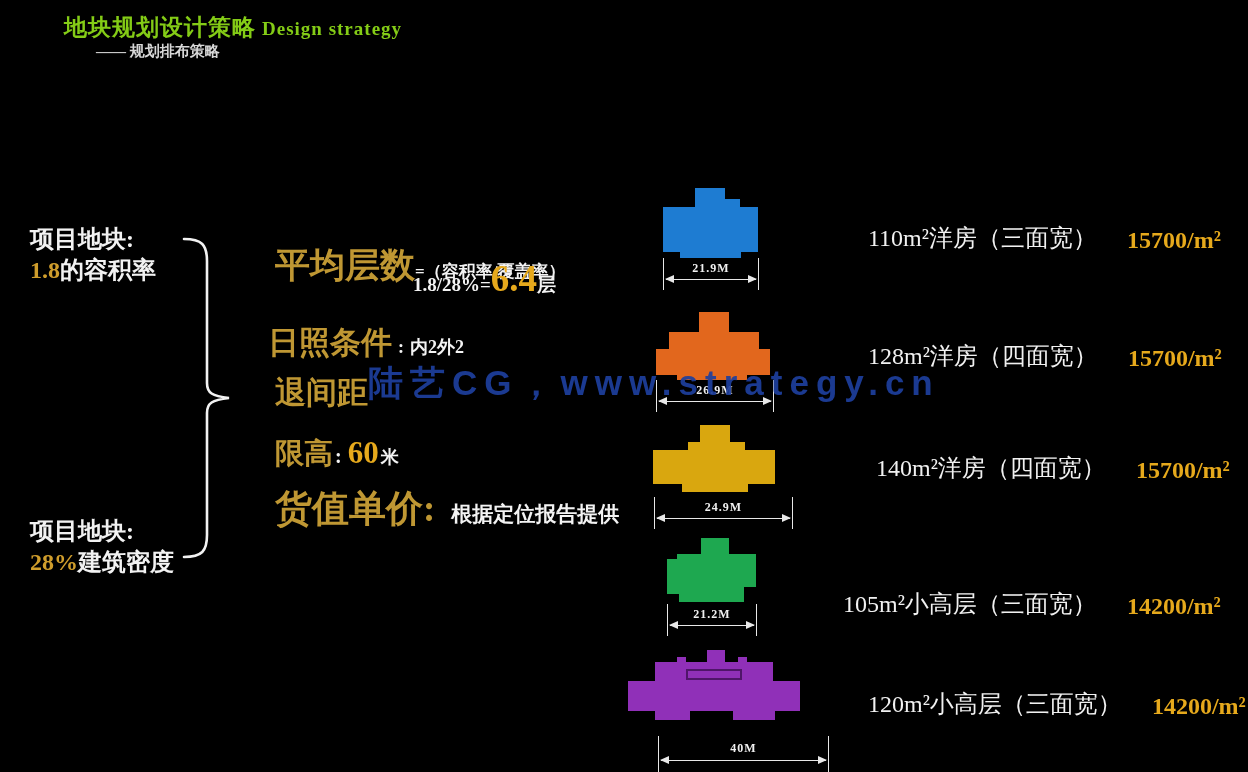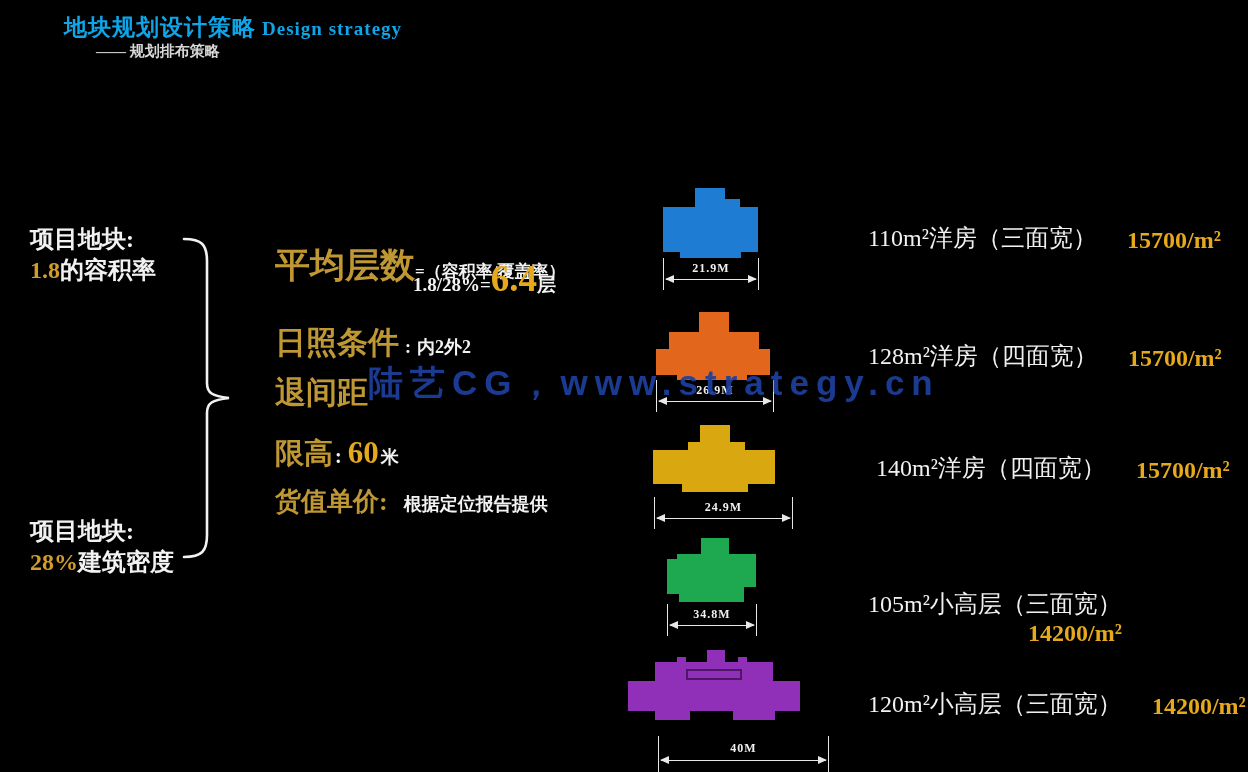--- a/index.html
+++ b/index.html
@@ -3,21 +3,21 @@
 <meta charset="utf-8">
 <style>
   html,body{margin:0;padding:0;background:#000;}
   .stage{
     position:relative;width:1248px;height:772px;background:#000;overflow:hidden;
     font-family:"Liberation Serif","DejaVu Serif",serif;color:#f2f2f2;
   }
   .abs{position:absolute;}
 
   
-  .hdr-title{left:64px;top:12px;font-size:23px;font-weight:bold;color:#0ea5e9;letter-spacing:1px;}
+  .hdr-title{left:64px;top:12px;font-size:23px;font-weight:bold;color:#84cc16;letter-spacing:1px;}
   .hdr-title .en{font-size:19px;margin-left:6px;}
   .hdr-sub{left:96px;top:42px;font-size:15px;font-weight:bold;color:#d8d8d8;}
 
   
   .lblk{font-size:24px;font-weight:bold;line-height:31px;white-space:nowrap;}
   .lblk .gold{color:#cf9d2c;}
   .lblk-top{left:30px;top:224px;}
   .lblk-bot{left:30px;top:516px;}
 
   
@@ -25,34 +25,34 @@
   .m-label{color:#bf9733;font-weight:bold;margin-top:8px;}
   .m-white{color:#f3f3f3;font-weight:bold;}
   .m-bright{color:#e6a91c;font-weight:bold;}
 
   .row-avg{left:275px;top:234px;}
   .row-avg .m-label{font-size:35px;}
   .row-avg .m-white{font-size:17px;}
   .row-calc{left:413px;top:262px;}
   .row-calc .m-white{font-size:19px;}
   .row-calc .m-bright{font-size:37px;line-height:34px;}
-  .row-sun{left:275px;top:314px;}
+  .row-sun{left:268px;top:314px;}
   .row-sun .m-label{font-size:31px;}
   .row-sun .m-white{font-size:18px;margin-left:6px;}
   .row-setback{left:275px;top:364px;}
   .row-setback .m-label{font-size:31px;}
   .row-setback .m-white{font-size:16px;margin-left:2px;}
   .row-limit{left:275px;top:426px;}
   .row-limit .m-label{font-size:29px;}
   .row-limit .colon{font-size:20px;margin:0 6px 0 2px;}
   .row-limit .m-bright{font-size:31px;}
   .row-limit .unit{font-size:18px;margin-left:2px;}
   .row-price{left:275px;top:476px;}
-  .row-price .m-label{font-size:26px;font-family:Liberation Serif, serif;}
-  .row-price .m-white{font-size:18px;margin-left:16px;margin-top:8px;}
+  .row-price .m-label{font-size:37px;font-family:Liberation Serif, serif;}
+  .row-price .m-white{font-size:21px;margin-left:16px;margin-top:8px;}
 
   
   .brace{left:181px;top:235px;}
 
   
   .prod-heading{left:664px;top:141px;font-size:23px;font-weight:bold;letter-spacing:2px;}
   .bshape{display:block;}
 
   
   .dim{height:32px;}
@@ -159,21 +159,21 @@
     <span class="dlabel">24.9M</span>
   </div>
 
   <svg class="abs bshape" style="left:667px;top:538px;" width="89" height="64" viewBox="0 0 89 64">
     <polygon points="34,0 62,0 62,16 89,16 89,49 77,49 77,64 12,64 12,56 0,56 0,21 10,21 10,16 34,16" fill="#1ea850"></polygon>
   </svg>
   <div class="abs dim" style="left:667px;top:604px;width:90px;">
     <span class="tick l"></span>
     <span class="tick r"></span>
     <span class="line"></span>
-    <span class="dlabel">34.8M</span>
+    <span class="dlabel">21.2M</span>
   </div>
 
   <svg class="abs bshape" style="left:628px;top:650px;" width="172" height="70" viewBox="0 0 172 70">
     <polygon points="79,0 97,0 97,12 110,12 110,7 119,7 119,12 145,12 145,31 172,31 172,61 147,61 147,70 105,70 105,61 62,61 62,70 27,70 27,61 0,61 0,31 27,31 27,12 49,12 49,7 58,7 58,12 79,12" fill="#9030b8"></polygon>
     <rect x="59" y="20" width="54" height="9" fill="none" stroke="rgba(25,0,40,0.55)" stroke-width="2"></rect>
   </svg>
   <div class="abs dim tall" style="left:634px;top:736px;width:171px;margin-left:24px;">
     <span class="tick l"></span>
     <span class="tick r"></span>
     <span class="line"></span>
@@ -185,21 +185,21 @@
     <span class="price">15700/m²</span>
   </div>
   <div class="abs prow" style="left:868px;top:340px;">
     <span>128m²洋房（四面宽）</span>
     <span class="price">15700/m²</span>
   </div>
   <div class="abs prow" style="left:868px;top:452px;margin-left:8px;">
     <span>140m²洋房（四面宽）</span>
     <span class="price">15700/m²</span>
   </div>
-  <div class="abs prow" style="left:868px;top:588px;flex-direction:column;">
+  <div class="abs prow" style="left:843px;top:588px;">
     <span>105m²小高层（三面宽）</span>
     <span class="price">14200/m²</span>
   </div>
   <div class="abs prow" style="left:868px;top:688px;">
     <span>120m²小高层（三面宽）</span>
     <span class="price">14200/m²</span>
   </div>
 
   <div class="abs wmark">陆艺CG，www.strategy.cn</div>
 

